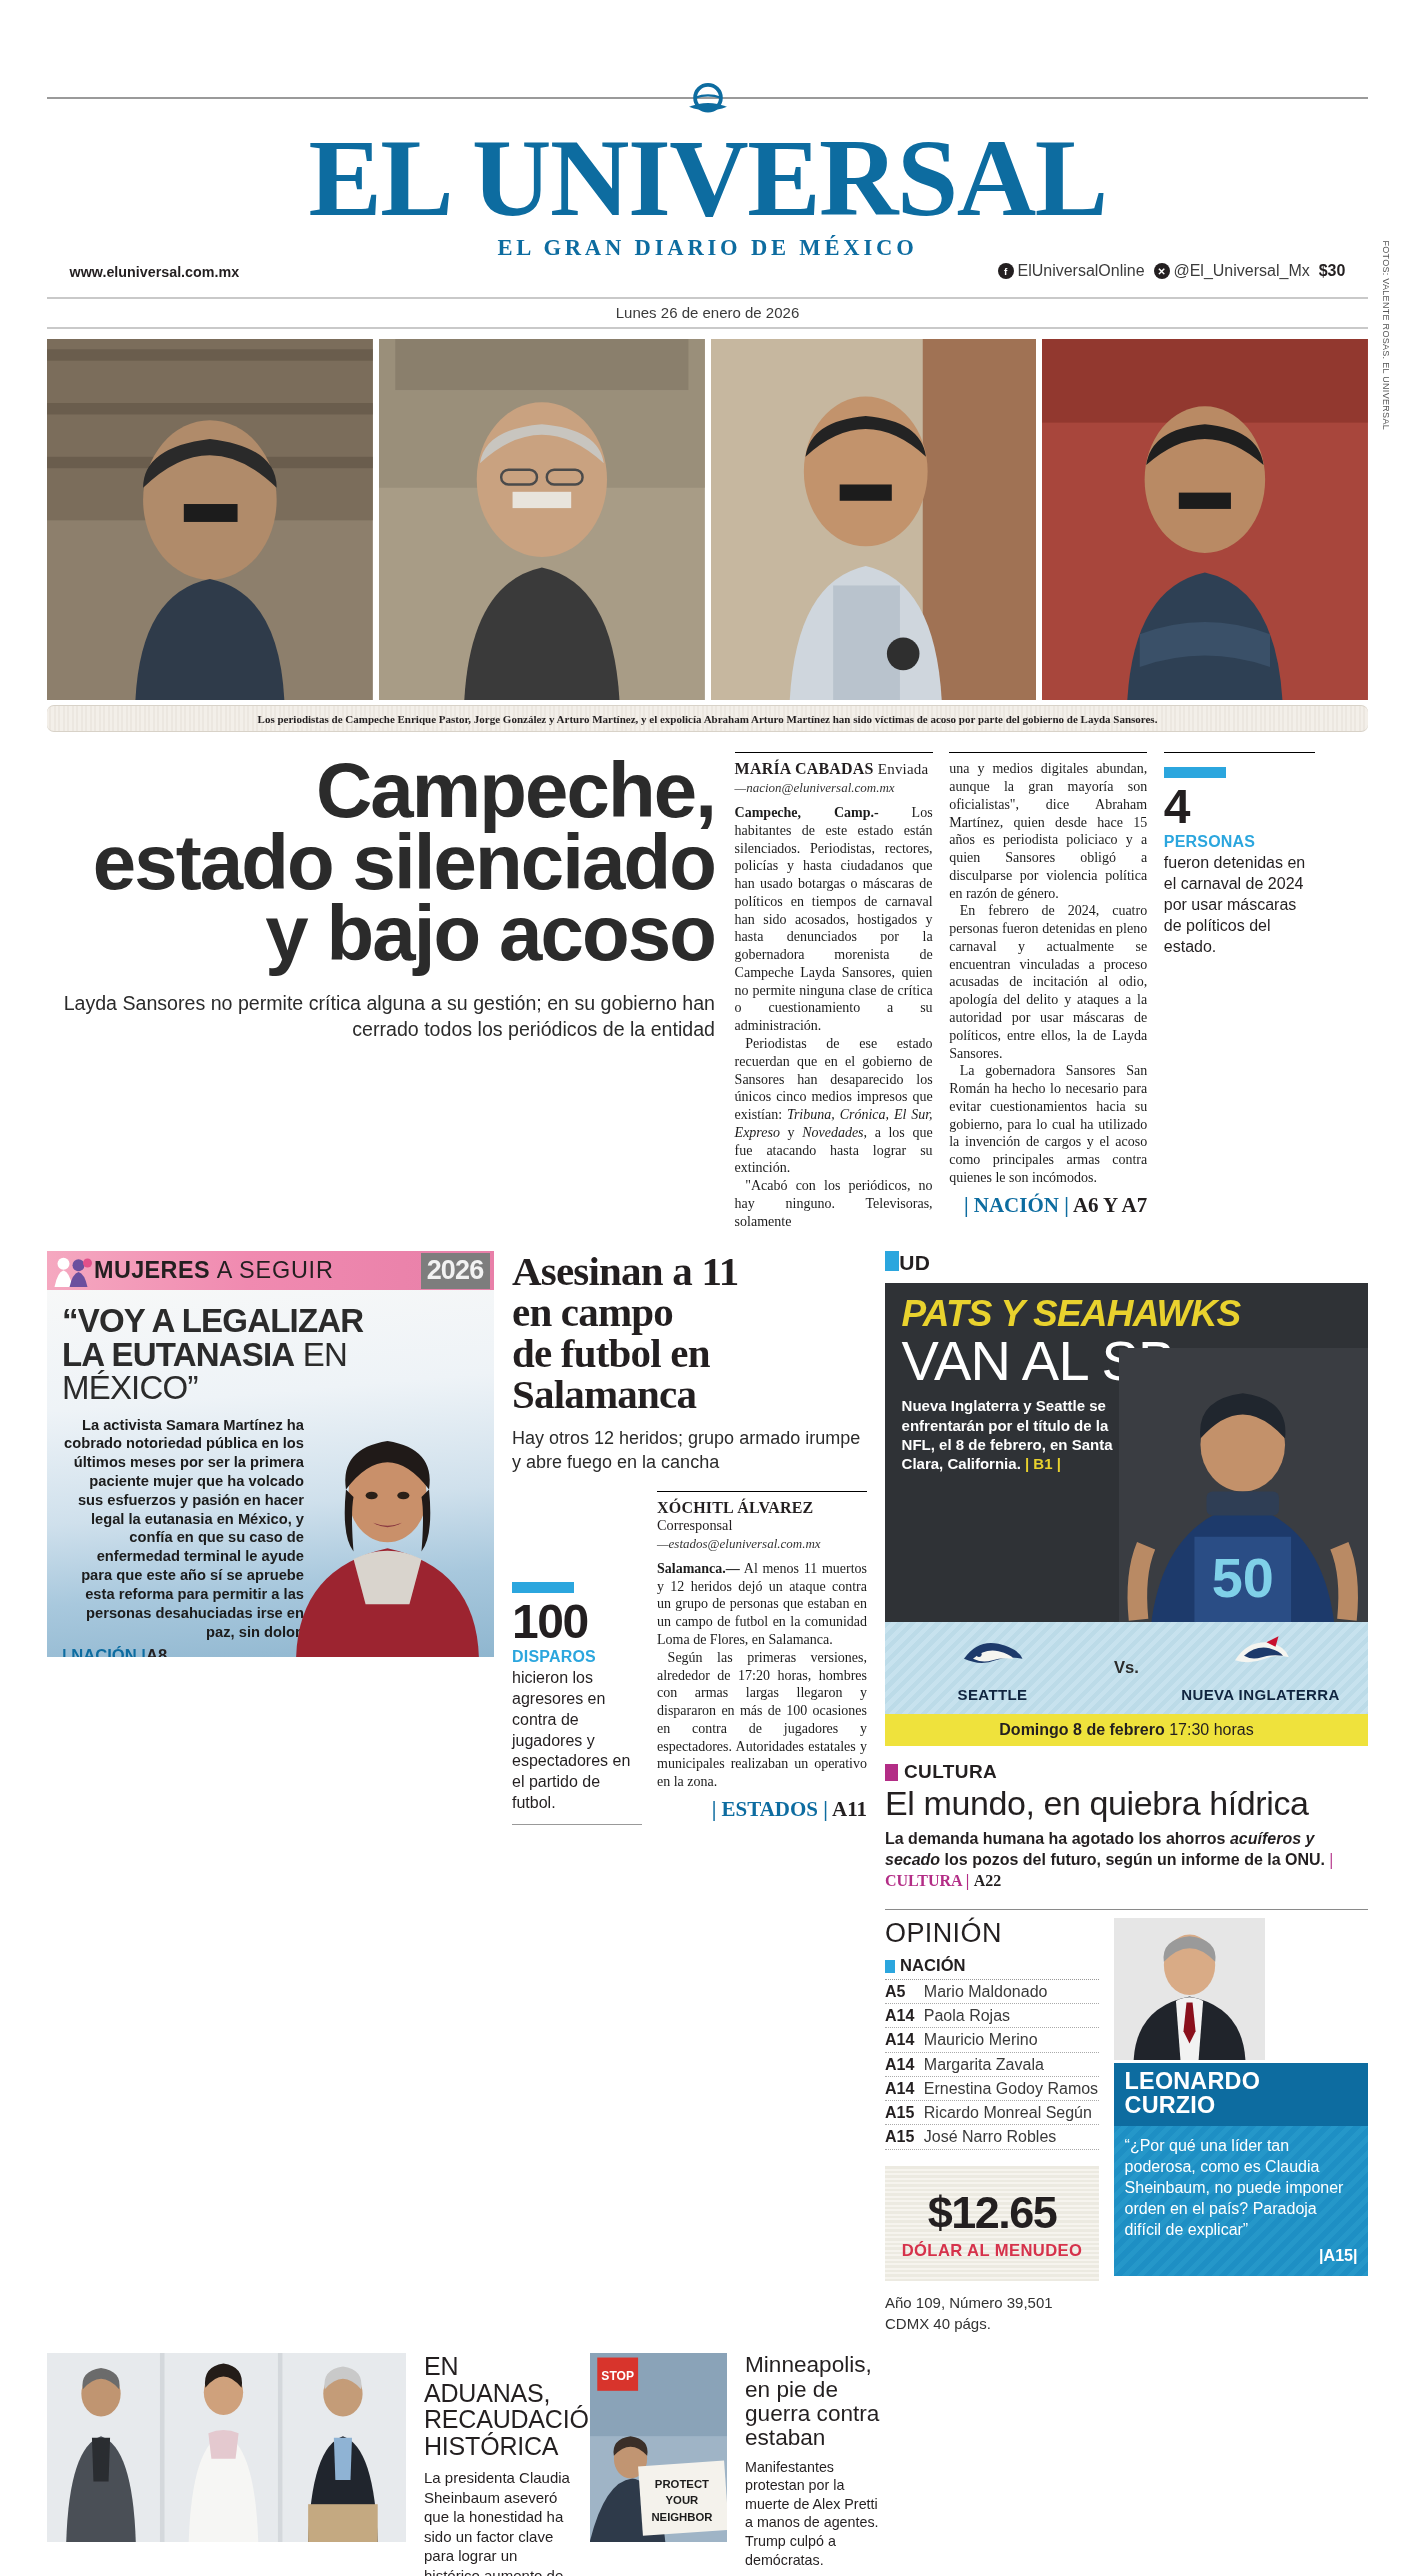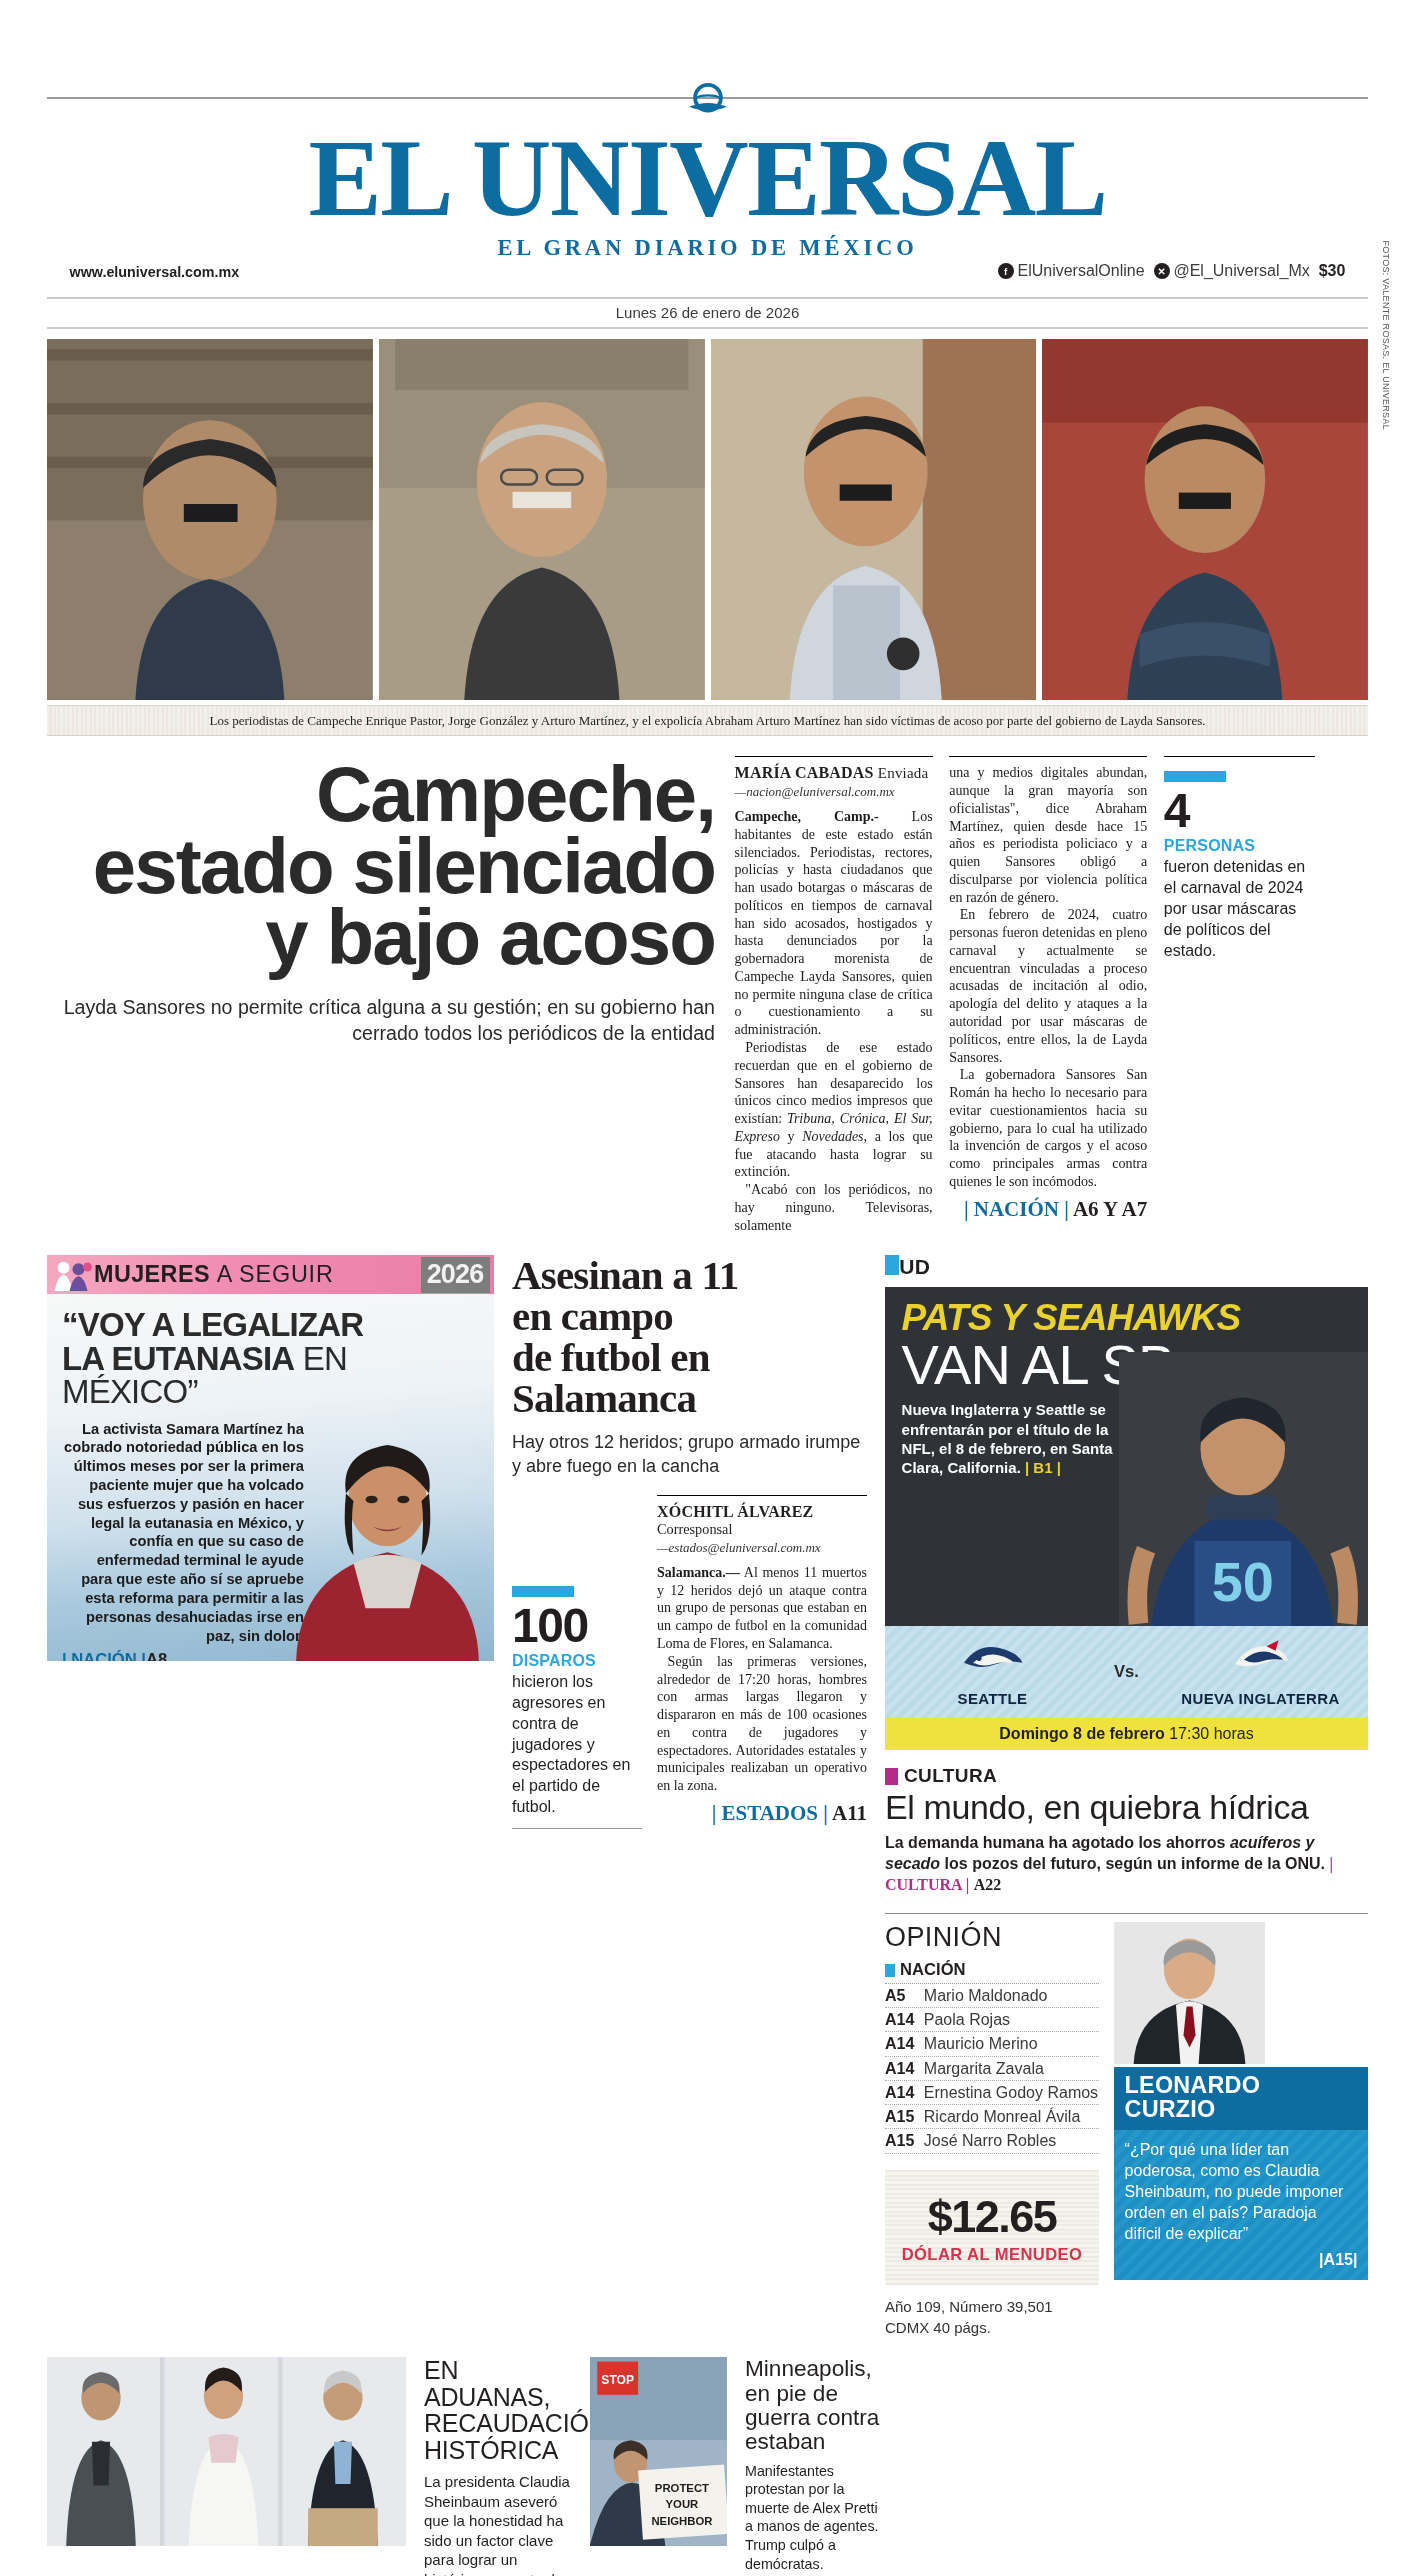--- a/index.html
+++ b/index.html
@@ -37,22 +37,22 @@
   .rule-thin2 { height:1.5px; background:#c9c9c9; }
 
   
   .photostrip { display:flex; gap:6px; margin-top:10.6px; height:361px; position:relative; }
   .ph { flex:1; position:relative; overflow:hidden; background:#cfc9c2; }
   .credit-v {
     position:absolute; right:-22.6px; top:91px; transform:rotate(90deg);
     transform-origin:right top; font-size:9px; letter-spacing:0.3px; color:#555; white-space:nowrap;
   }
   .caption-strip { margin-top:4.5px; background:#f0ece6; border-top:0.8px solid #d8d2c8; border-bottom:0.8px solid #d8d2c8;
-    padding:6.8px 10.6px; font-family:"Liberation Serif", serif; font-weight:normal; font-size:13px; color:#231f20; text-align:center;
-    background-image:repeating-linear-gradient(90deg,#f3efe9 0 2.3px,#ece7e0 2.3px 4.5px); }
+    padding:6.8px 10.6px; font-family:"Liberation Serif", serif; font-weight:bold; font-size:11px; color:#231f20; text-align:center;
+    background-image:repeating-linear-gradient(90deg,#f3efe9 0 2.3px,#ece7e0 2.3px 4.5px);border-radius:7px; }
 
   
   .lead { display:flex; gap:19.6px; margin-top:19.6px; }
   .lead-left { width:668px; padding-top:3px; }
   .lead-hl {
     font-family:"Liberation Sans", sans-serif; font-weight:bold;
     font-size:78px; line-height:0.92; letter-spacing:-1.9px; text-align:right; color:#2b2b2b;
   }
   .lead-sub { margin-top:19.6px; text-align:right; font-size:19.6px; line-height:1.34; color:#2b2b2b; }
   .lead-cols { flex:1; display:flex; gap:16.6px; }
@@ -477,21 +477,21 @@
           <div class="op-item">
             <span class="pg">A14</span>
               <span class="nm">Margarita Zavala</span>
           </div>
           <div class="op-item">
             <span class="pg">A14</span>
               <span class="nm">Ernestina Godoy Ramos</span>
           </div>
           <div class="op-item">
             <span class="pg">A15</span>
-              <span class="nm">Ricardo Monreal Ávila</span>
+              <span class="nm">Ricardo Monreal Según</span>
           </div>
           <div class="op-item">
             <span class="pg">A15</span>
               <span class="nm">José Narro Robles</span>
           </div>
 
           <div class="dollar-box">
             <div class="amt">$12.65</div>
             <div class="lab">DÓLAR AL MENUDEO</div>
           </div>

